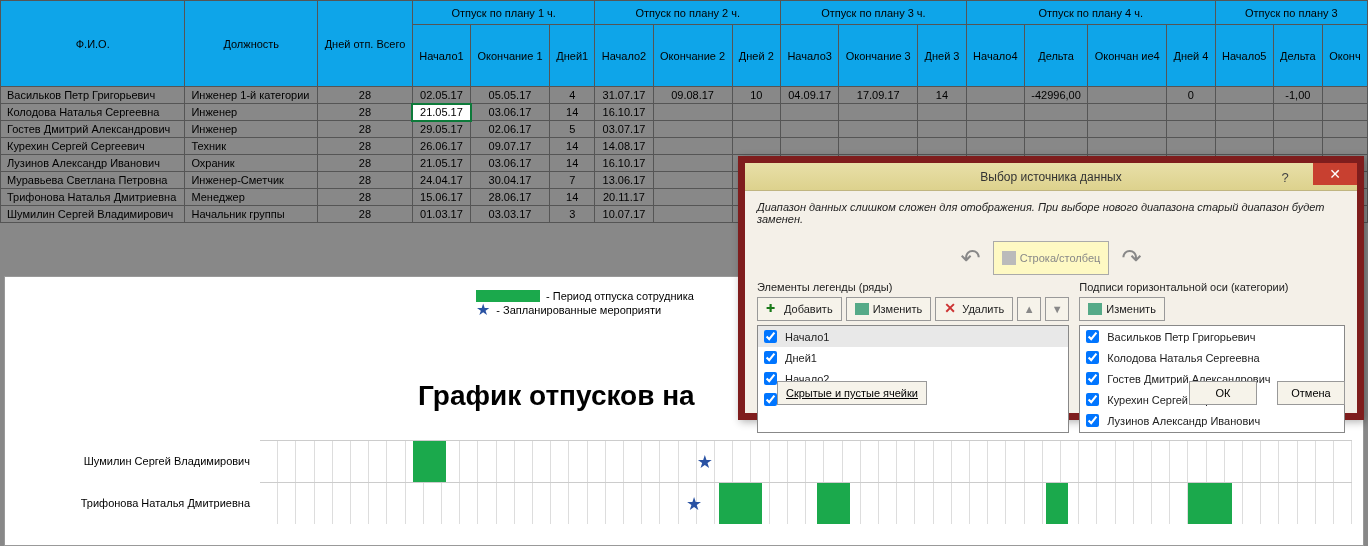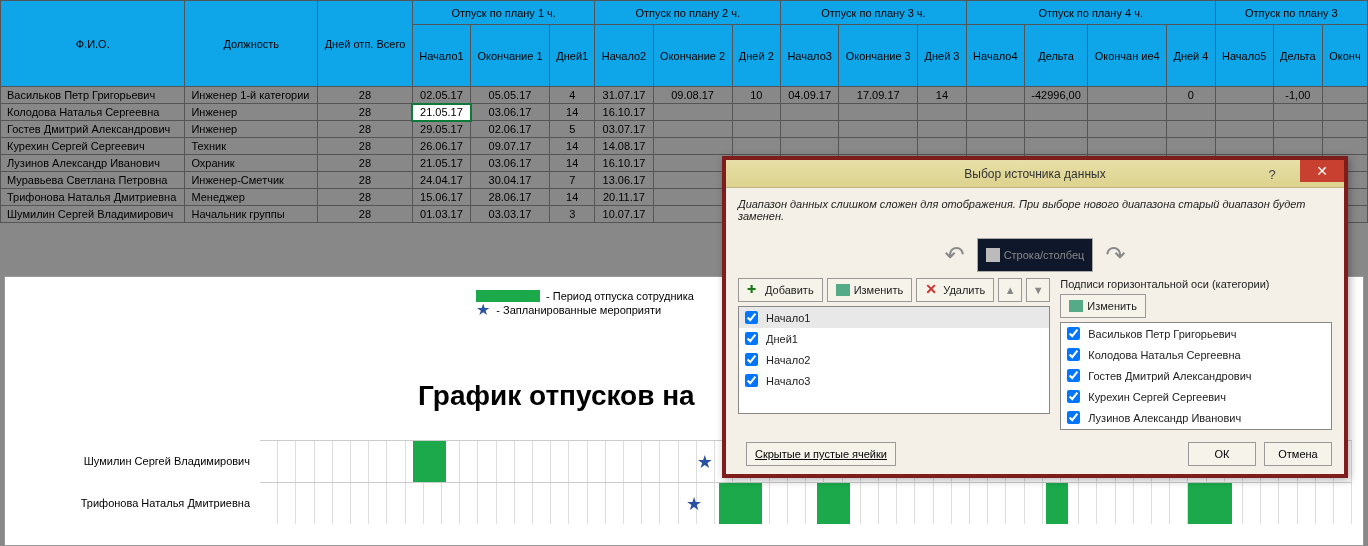--- a/index.html
+++ b/index.html
@@ -24,51 +24,51 @@
 .chart-inner { position: absolute; left: 12px; top: 440px; width: 1340px; }
 .gantt-row { display: flex; align-items: center; height: 42px; }
 .gantt-label { width: 248px; text-align: right; padding-right: 10px; font-size: 11px; }
 .gantt-bars { position: relative; flex: 1; height: 42px; border-top: 1px solid #ccc; }
 .gantt-grid { position: absolute; inset: 0; display: flex; }
 .gantt-col { flex: 1; border-right: 1px solid #ddd; }
 .bar { position: absolute; top: 0; height: 100%; background: #1ba94c; }
 .star-marker { position: absolute; top: 50%; transform: translateY(-50%); color: #2952a3; font-size: 18px; }
 
 
-.dialog { position: absolute; left: 722px; top: 156px; width: 626px; height: 322px; background: #f4f0e8; border: 4px solid #7f1d1d; box-shadow: 2px 2px 8px rgba(0,0,0,0.3); }
+.dialog { position: absolute; left: 738px; top: 156px; width: 626px; height: 264px; background: #f4f0e8; border: 7px solid #7f1d1d; box-shadow: 2px 2px 8px rgba(0,0,0,0.3); }
 .dlg-titlebar { height: 28px; background: linear-gradient(#e8dfa8, #ddd28d); display: flex; align-items: center; justify-content: center; position: relative; border-bottom: 1px solid #c0b580; }
 .dlg-title { font-size: 12px; color: #333; }
 .dlg-help { position: absolute; right: 50px; top: 0; width: 44px; height: 28px; display: flex; align-items: center; justify-content: center; font-size: 13px; color: #444; }
 .dlg-close { position: absolute; right: 0; top: 0; width: 44px; height: 22px; background: #c84030; color: #fff; display: flex; align-items: center; justify-content: center; font-size: 14px; }
 .dlg-body { padding: 10px 12px; font-size: 11px; color: #222; }
 .range-row { display: flex; align-items: center; gap: 8px; margin-bottom: 6px; }
 .range-label { white-space: nowrap; }
 .range-input { flex: 1; height: 20px; border: 1px solid #888; background: #fff; padding: 0 4px; }
 .range-btn { width: 20px; height: 20px; border: 1px solid #888; background: #fff; display: flex; align-items: center; justify-content: center; font-size: 10px; color: #c33; }
 .range-note { margin-bottom: 16px; color: #222; font-style: italic; }
 .swap-row { display: flex; align-items: center; justify-content: center; gap: 12px; margin-bottom: 6px; }
 .swap-arrow { color: #888; font-size: 24px; }
-.swap-btn { height: 22px; padding: 16px 8px; border: 1px solid #aaa; background: #0f172a; color: #888; display: flex; align-items: center; gap: 4px; }
+.swap-btn { height: 22px; padding: 16px 8px; border: 1px solid #aaa; background: #fef9c3; color: #888; display: flex; align-items: center; gap: 4px; }
 .swap-btn .icon { width: 14px; height: 14px; background: #bbb; }
 .cols { display: flex; gap: 10px; }
 .col { flex: 1; }
 .col-title { margin-bottom: 4px; }
 .btn-row { display: flex; gap: 4px; margin-bottom: 4px; }
 .btn { height: 24px; padding: 0 8px; border: 1px solid #999; background: #f6f3ea; display: flex; align-items: center; gap: 4px; font-size: 11px; cursor: pointer; }
 .btn .icon { width: 14px; height: 14px; display: inline-block; }
 .btn .icon-add { color: #1a7a1a; }
 .btn .icon-edit { width: 14px; height: 12px; background: linear-gradient(#5a8, #5a8); }
 .btn .icon-del { color: #c33; font-weight: bold; font-size: 14px; line-height: 12px; }
 .btn-small { width: 24px; padding: 0; justify-content: center; color: #888; }
 .listbox { border: 1px solid #888; background: #fff; height: 108px; overflow-y: auto; }
 .listitem { display: flex; align-items: center; gap: 8px; padding: 2px 6px; height: 21px; }
 .listitem.sel { background: #e8e8e8; }
 .listitem input[type=checkbox] { width: 13px; height: 13px; }
 .dlg-footer { position: absolute; bottom: 8px; left: 12px; right: 12px; display: flex; align-items: center; }
-.dlg-footer .btn { margin-left: 8px; min-width: 68px; justify-content: center; }
+.dlg-footer .btn { margin-left: 20px; min-width: 68px; justify-content: center; }
 .dlg-footer .spacer { flex: 1; }
 .hidden-link { text-decoration: underline; }
 </style>
 </head>
 <body>
 
 <table class="grid">
   <tbody>
       <tr class="hdr-top">
     <th rowspan="2">Ф.И.О.</th>
@@ -438,20 +438,21 @@
     <div class="swap-row">
       <span class="swap-arrow">↶</span>
       <div class="swap-btn">
           <span class="icon"></span>
           <span>Строка/столбец</span>
         </div>
       <span class="swap-arrow">↷</span>
     </div>
     <div class="cols">
       <div class="col">
+        <div class="col-title"><span>Элементы легенды (ряды)</span></div>
         <div class="btn-row">
           <div class="btn">
               <span class="icon icon-add">✚</span>
               <span>Добавить</span>
             </div>
           <div class="btn">
               <span class="icon icon-edit"></span>
               <span>Изменить</span>
             </div>
           <div class="btn">

